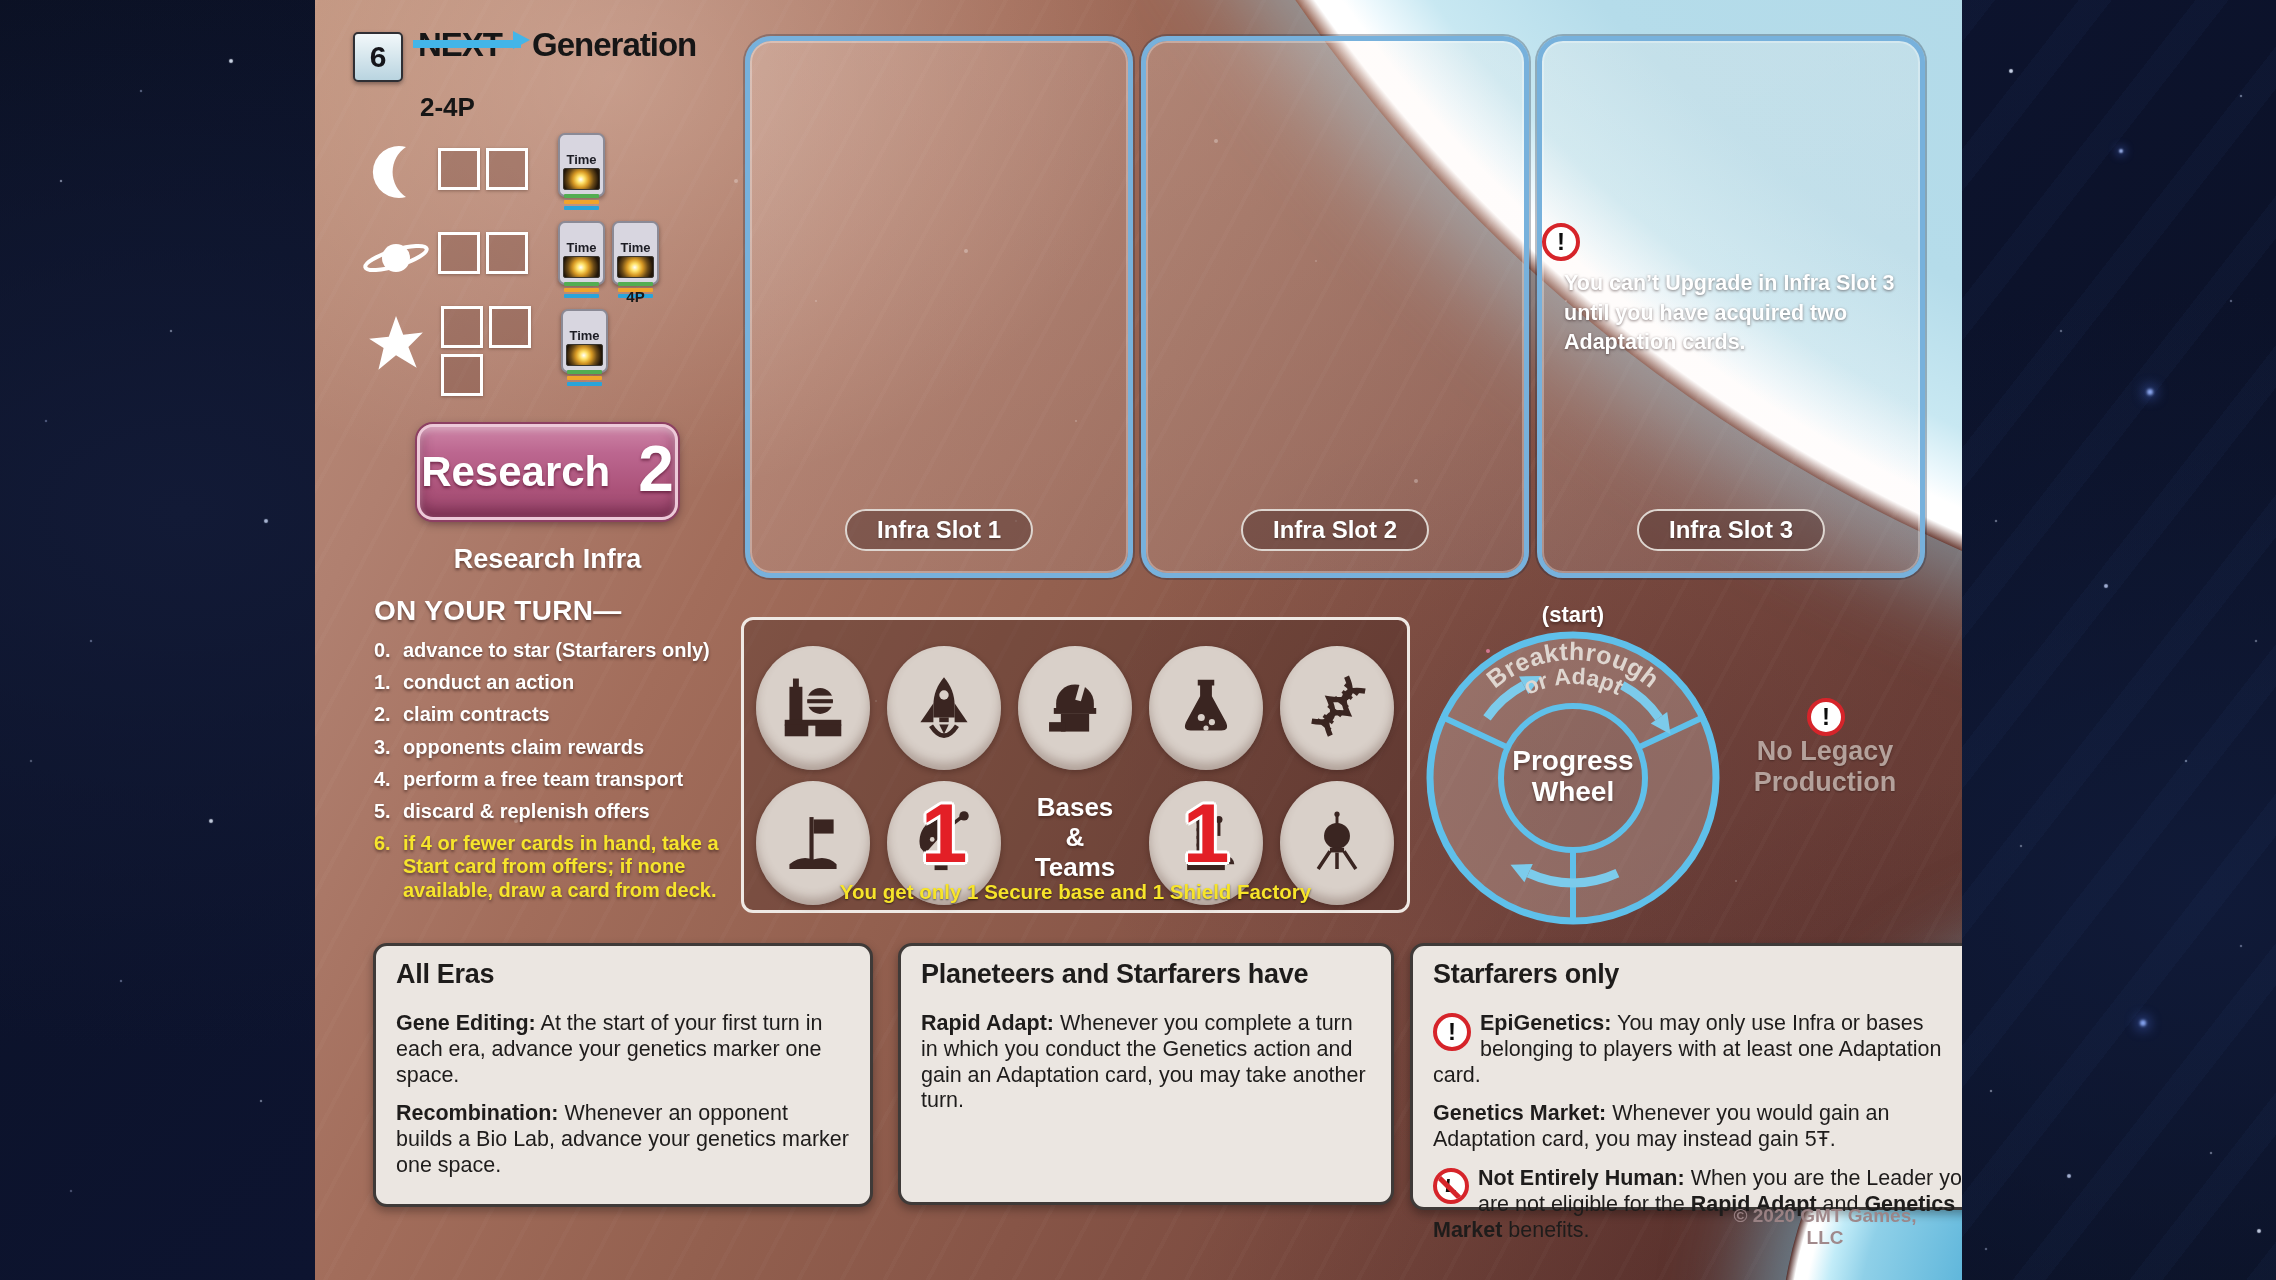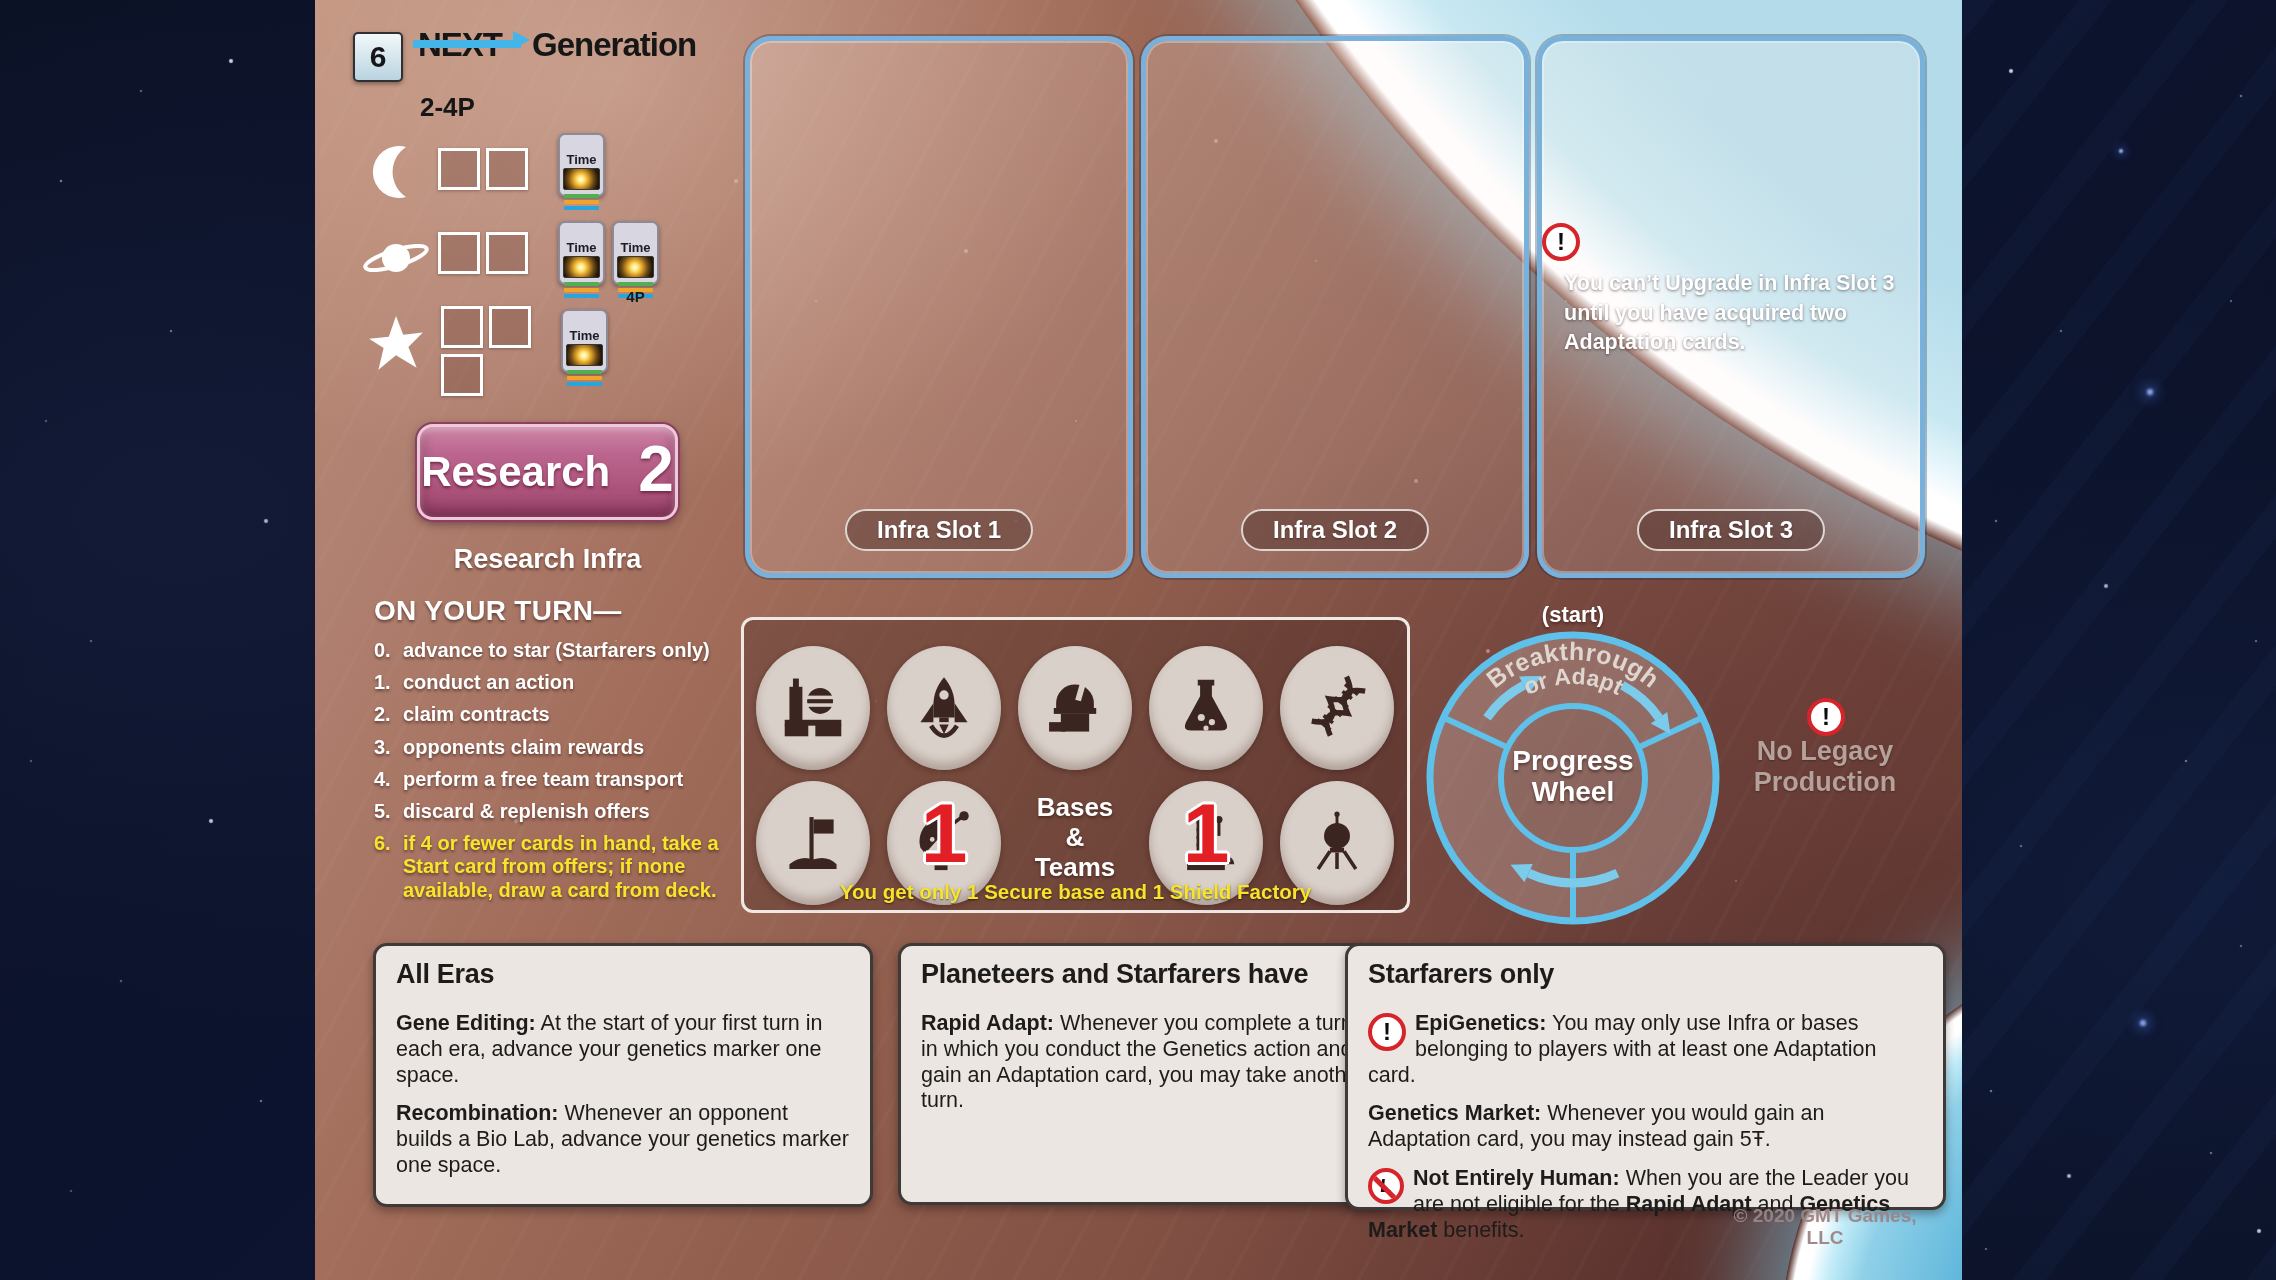--- a/index.html
+++ b/index.html
@@ -435,21 +435,21 @@
 
   <div class="abs panel" style="left:58px;width:500px;height:264px">
     <h4>All Eras</h4>
     <p><b>Gene Editing:</b> At the start of your first turn in each era, advance your genetics marker one space.</p>
     <p><b>Recombination:</b> Whenever an opponent builds a Bio Lab, advance your genetics marker one space.</p>
   </div>
   <div class="abs panel" style="left:583px;width:496px;height:262px">
     <h4>Planeteers and Starfarers have</h4>
     <p><b>Rapid Adapt:</b> Whenever you complete a turn in which you conduct the Genetics action and gain an Adaptation card, you may take another turn.</p>
   </div>
-  <div class="abs panel" style="left:1030px;width:601px;height:267px">
+  <div class="abs panel" style="left:1095px;width:601px;height:267px">
     <h4>Starfarers only</h4>
     <p><span class="p-ic warn-ic"></span><span><b>EpiGenetics:</b> You may only use Infra or bases belonging to players with at least one Adaptation card.</span></p>
     <p><b>Genetics Market:</b> Whenever you would gain an Adaptation card, you may instead gain 5Ŧ.</p>
     <p><span class="p-ic noL-ic"></span><span><b>Not Entirely Human:</b> When you are the Leader you are not eligible for the <b>Rapid Adapt</b> and <b>Genetics Market</b> benefits.</span></p>
   </div>
 
   <div class="abs copyright">© 2020 GMT Games, LLC</div>
 </div>
 
 </body></html>

